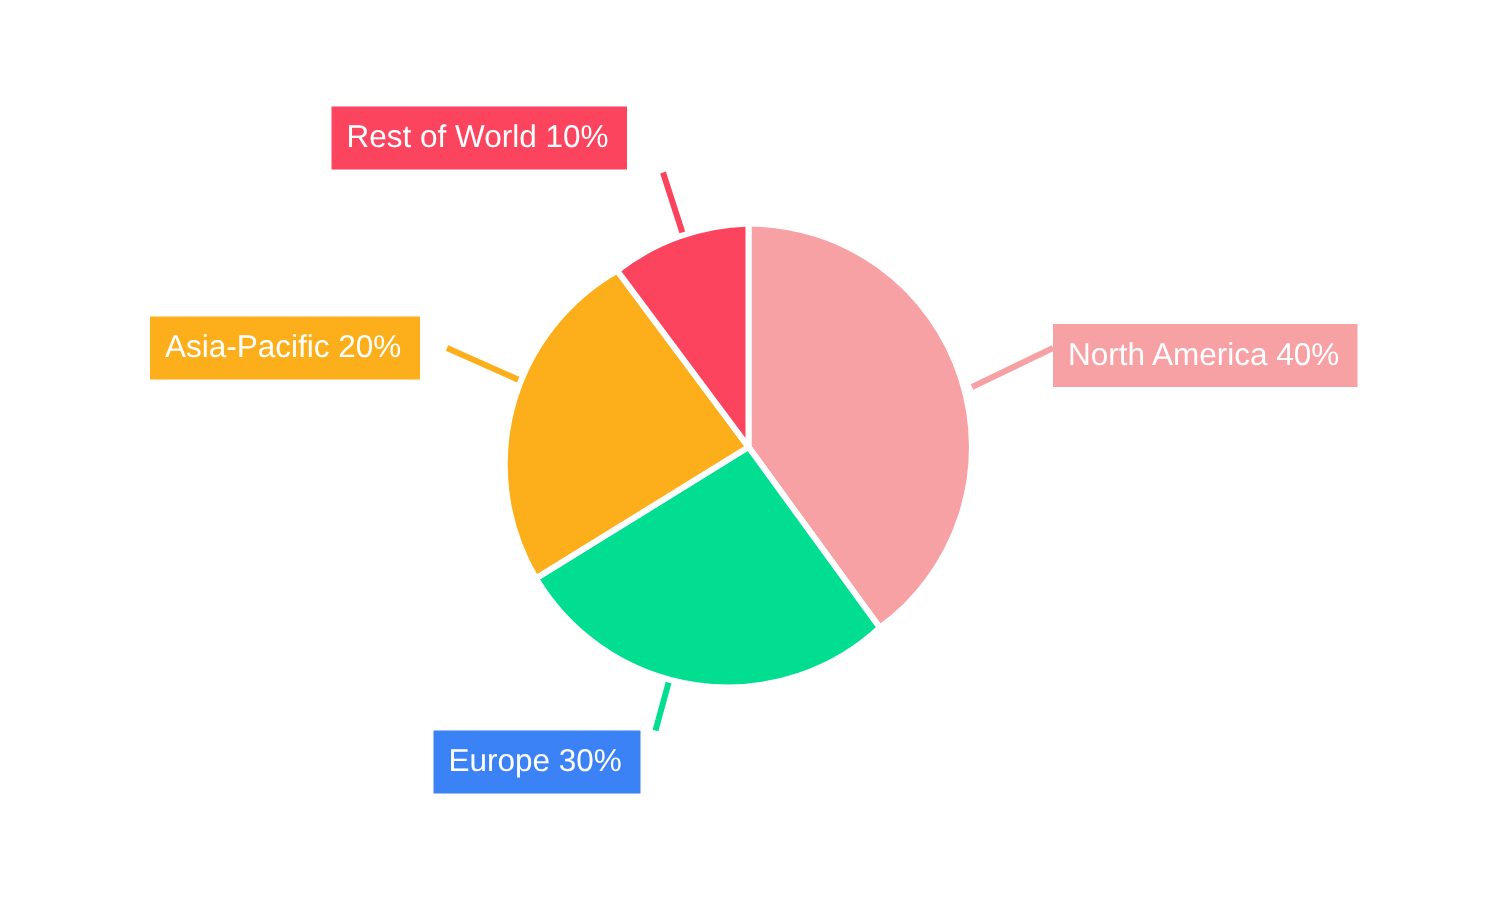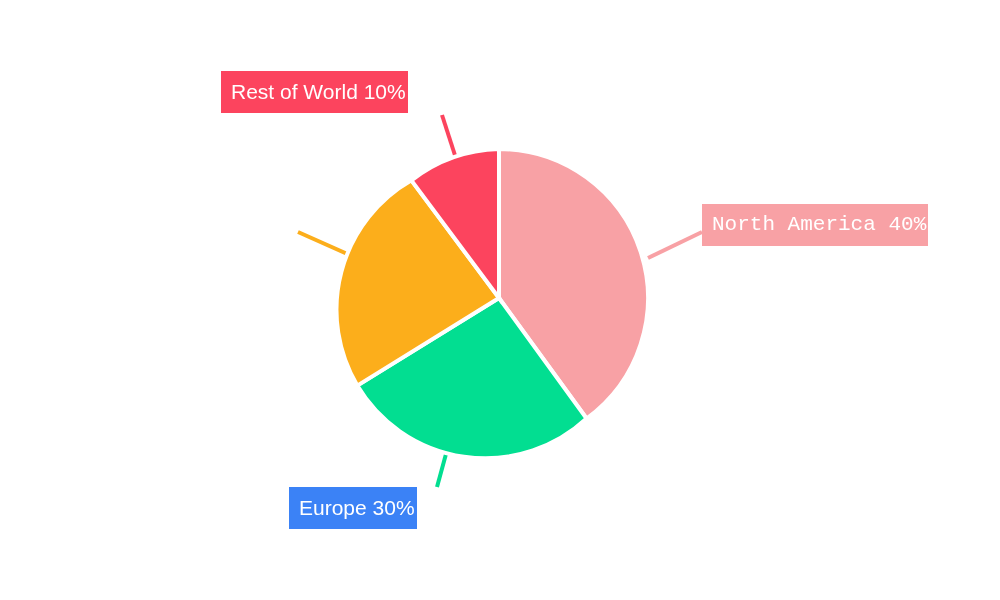--- a/index.html
+++ b/index.html
@@ -22,25 +22,25 @@
     position: absolute;
     left: 0;
     top: 0;
   }
   .pie-label {
     position: absolute;
     color: #ffffff;
     font-family: "Liberation Sans", sans-serif;
     font-size: 21px;
     line-height: 1;
-    padding: 10px 2px 11px 10px;
+    padding: 10px 12px 11px 10px;
     white-space: nowrap;
     box-sizing: border-box;
   }
-  #label-0 { left: 702px; top: 204px; font-family: Liberation Mono, monospace; }
+  #label-0 { left: 702px; top: 216px; }
   #label-1 { left: 289px; top: 487px; }
   #label-2 { left: 100px; top: 211px; }
   #label-3 { left: 221px; top: 71px; }
 </style>
 </head>
 <body>
 
 <div id="chart-root">
 
   <svg id="pie-svg" width="1000" height="600" viewBox="0 0 1000 600">
@@ -56,16 +56,17 @@
 
     <path d="M 357.27 385.60 A 149 149 0 0 1 411.41 180.38 L 499 298 Z" fill="#FCAE1B" stroke="#FFFFFF" stroke-width="4"></path>
 
     <path d="M 411.41 180.38 A 149 149 0 0 1 499 149 L 499 298 Z" fill="#FC445E" stroke="#FFFFFF" stroke-width="4"></path>
   </svg>
 
   <div class="pie-label" id="label-0" style="background:#F8A1A5;">North America 40%</div>
 
   <div class="pie-label" id="label-1" style="background:#3b82f6;">Europe 30%</div>
 
+  <div class="pie-label" id="label-2" style="background:#FCAE1B;">Asia-Pacific 20%</div>
 
   <div class="pie-label" id="label-3" style="background:#FC445E;">Rest of World 10%</div>
 
 </div>
 
 </body></html>

